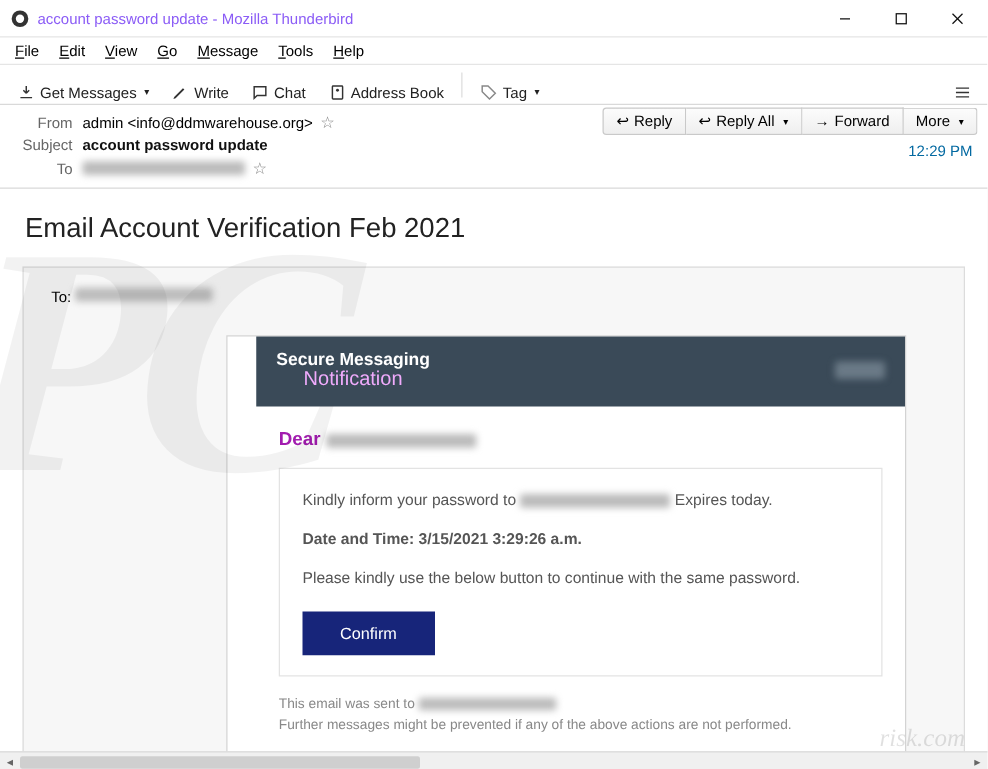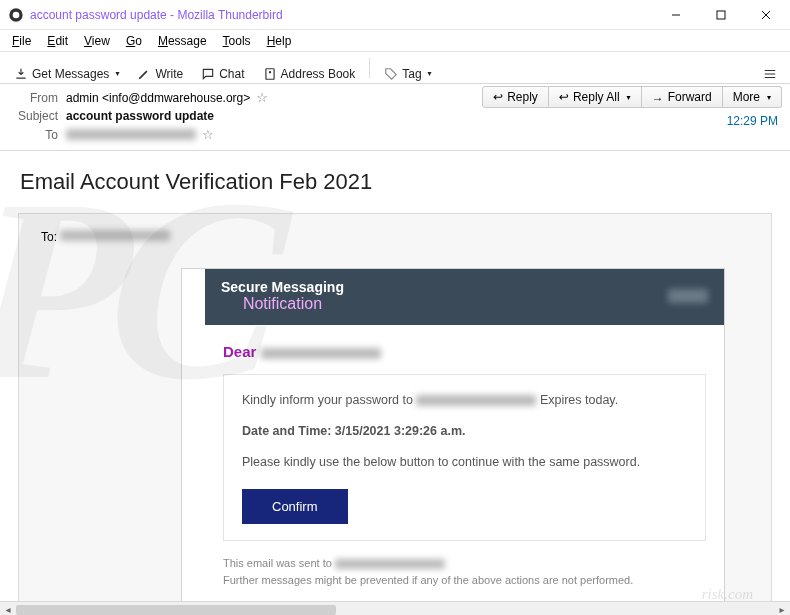--- a/index.html
+++ b/index.html
@@ -62,21 +62,21 @@
 .foot .blur-sm { width:110px; height:10px; vertical-align:middle; }
 
 
 .hscroll { height:16px; background:#f0f0f0; border-top:1px solid #d9d9d9; display:flex; align-items:center; }
 .hscroll .left, .hscroll .right { width:16px; text-align:center; color:#666; font-size:10px; }
 .hscroll .track { flex:1; height:14px; background:#f0f0f0; position:relative; }
 .hscroll .thumb { position:absolute; left:0; top:2px; width:320px; height:10px; background:#cfcfcf; border-radius:2px; }
 
 
 .wm { position:absolute; top:140px; left:-30px; font-size:260px; font-weight:700; color:rgba(0,0,0,0.05); font-style:italic; font-family:Georgia,serif; letter-spacing:-18px; pointer-events:none; transform:skewX(-5deg); z-index:5; }
-.wm2 { position:absolute; bottom:12px; right:37px; font-size:15px; font-style:italic; color:rgba(0,0,0,0.12); font-family:Georgia,serif; pointer-events:none; z-index:5; }
+.wm2 { position:absolute; bottom:12px; right:18px; font-size:20px; font-style:italic; color:rgba(0,0,0,0.12); font-family:Georgia,serif; pointer-events:none; z-index:5; }
 </style>
 </head>
 <body>
 
 <div class="wm">PC</div>
 <div class="wm2">risk.com</div>
 
 <div class="titlebar">
   <span class="tb-icon">
     <svg viewBox="0 0 24 24">

